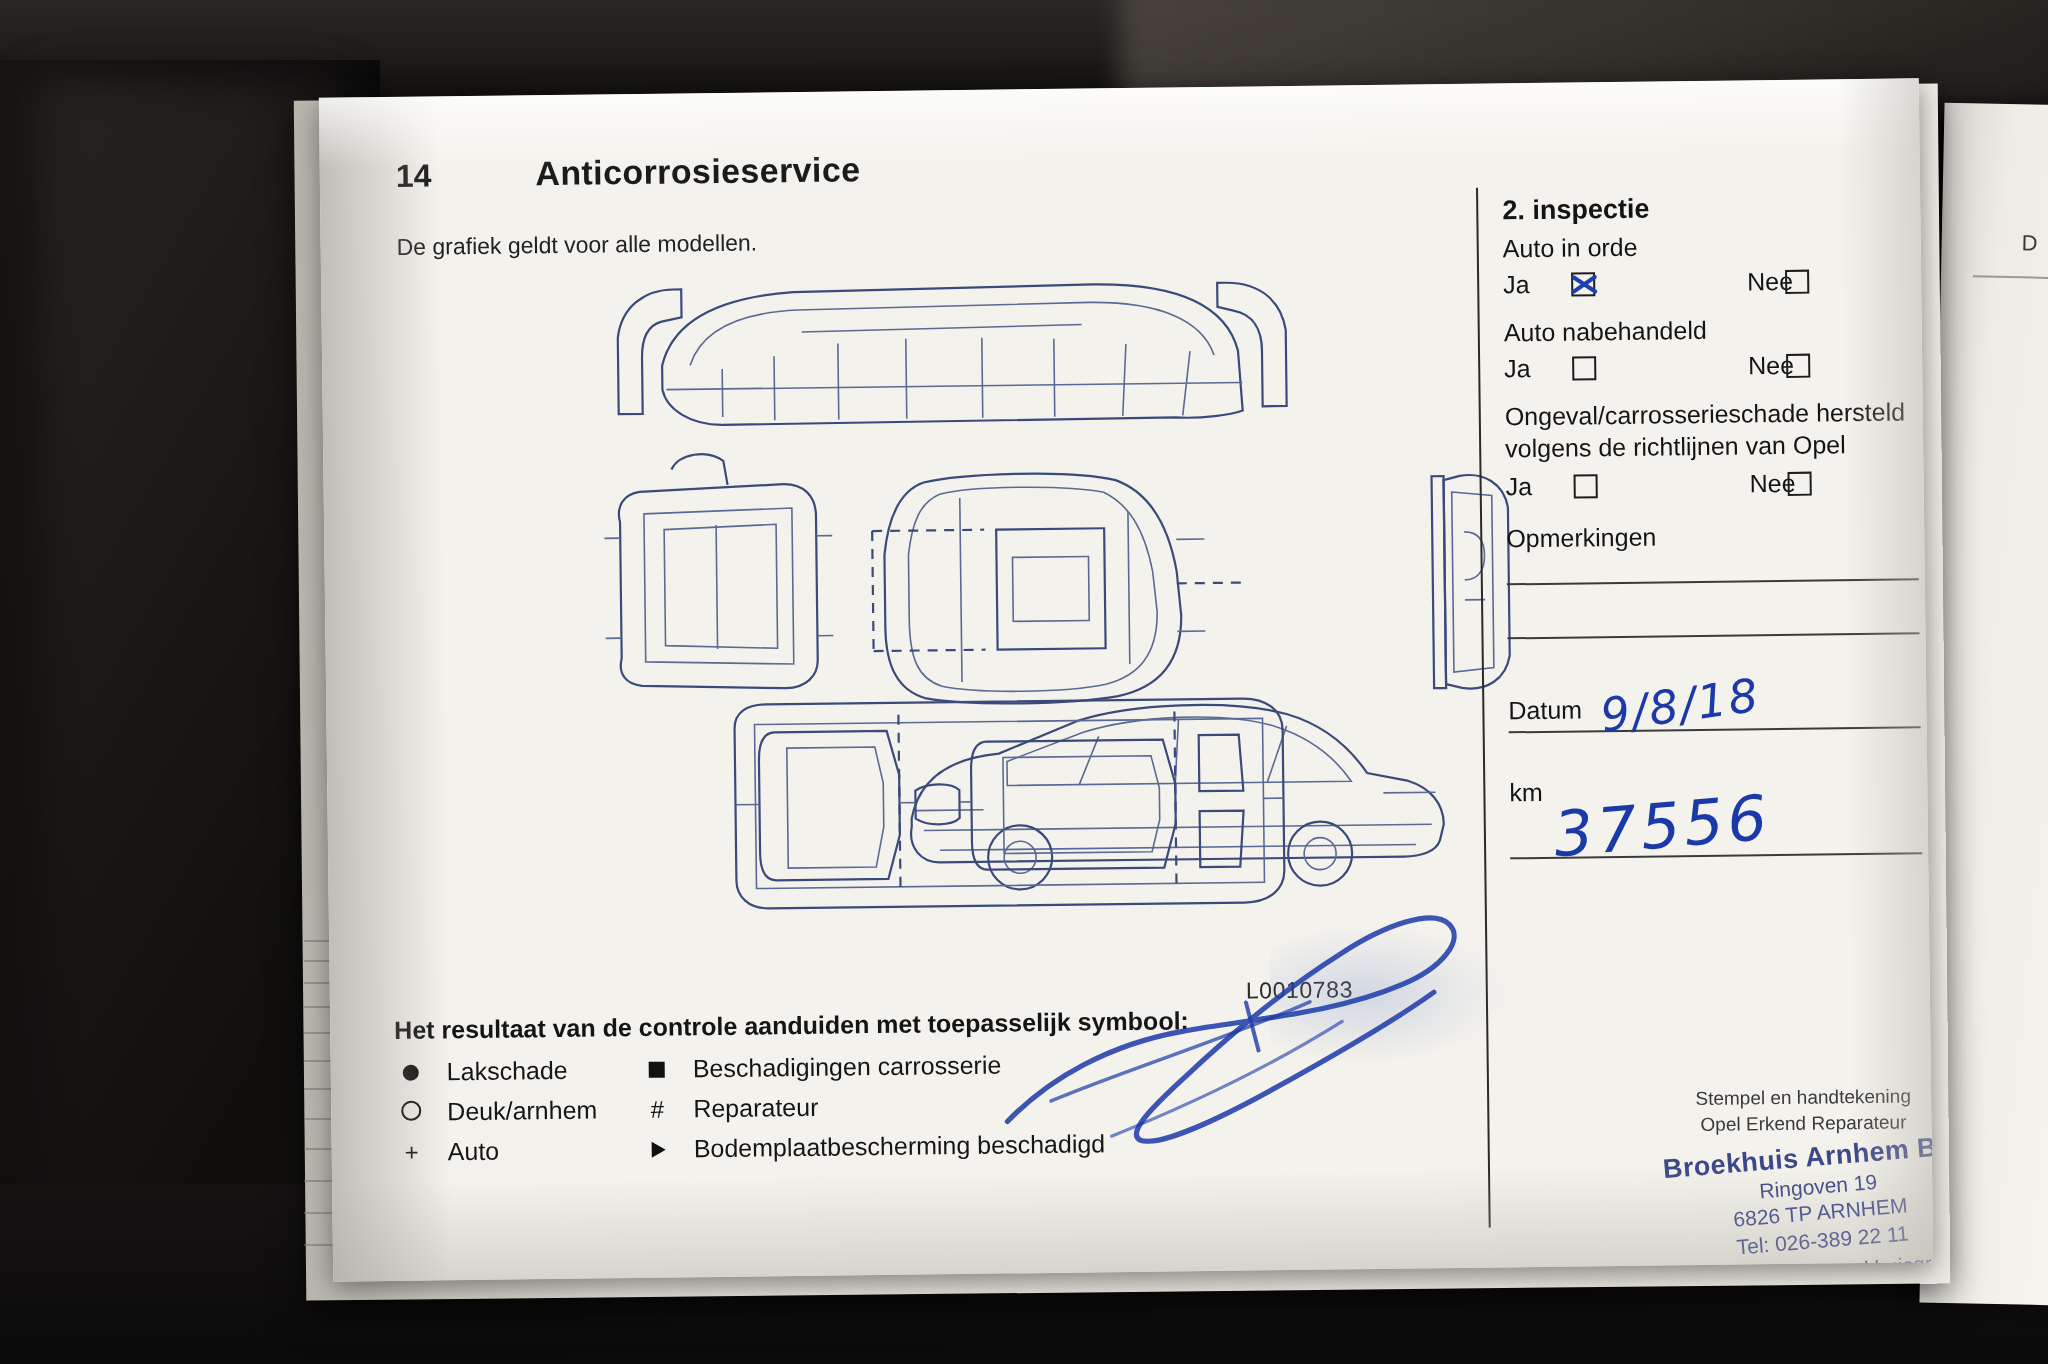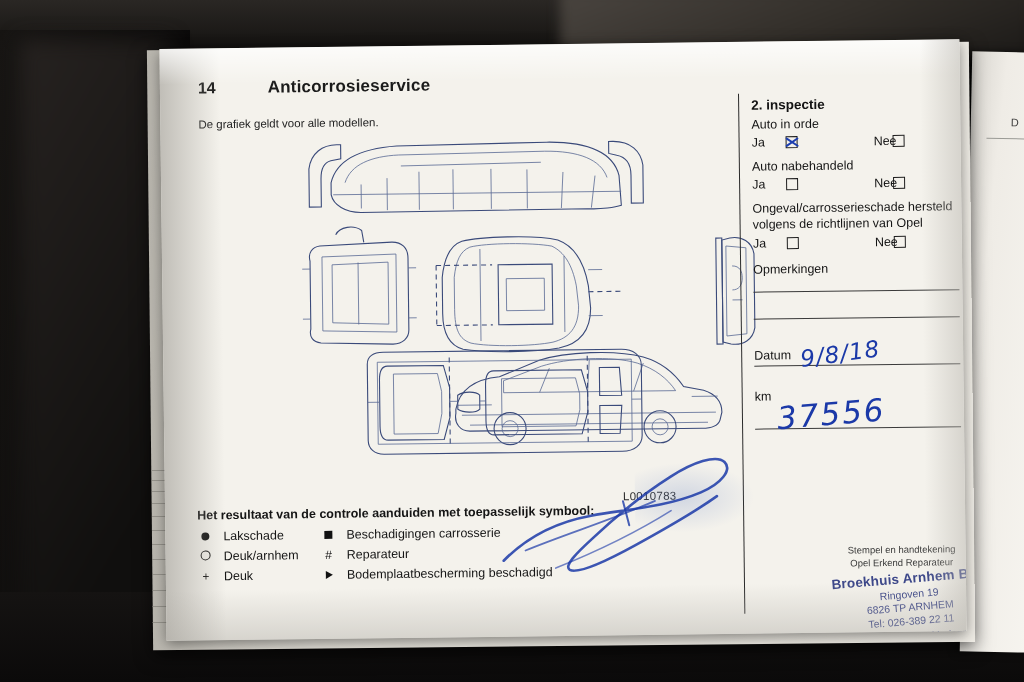--- a/index.html
+++ b/index.html
@@ -490,21 +490,21 @@
           <div class="legend-row">
             <span class="legend-sym"><span class="sym-dot"></span></span>
             <span>Lakschade</span>
           </div>
           <div class="legend-row">
             <span class="legend-sym"><span class="sym-circle"></span></span>
             <span>Deuk/arnhem</span>
           </div>
           <div class="legend-row">
             <span class="legend-sym">+</span>
-            <span>Deuk</span>
+            <span>Auto</span>
           </div>
         </div>
         <div class="legend-col">
           <div class="legend-row">
             <span class="legend-sym"><span class="sym-square"></span></span>
             <span>Beschadigingen carrosserie</span>
           </div>
           <div class="legend-row">
             <span class="legend-sym">#</span>
             <span>Reparateur</span>

